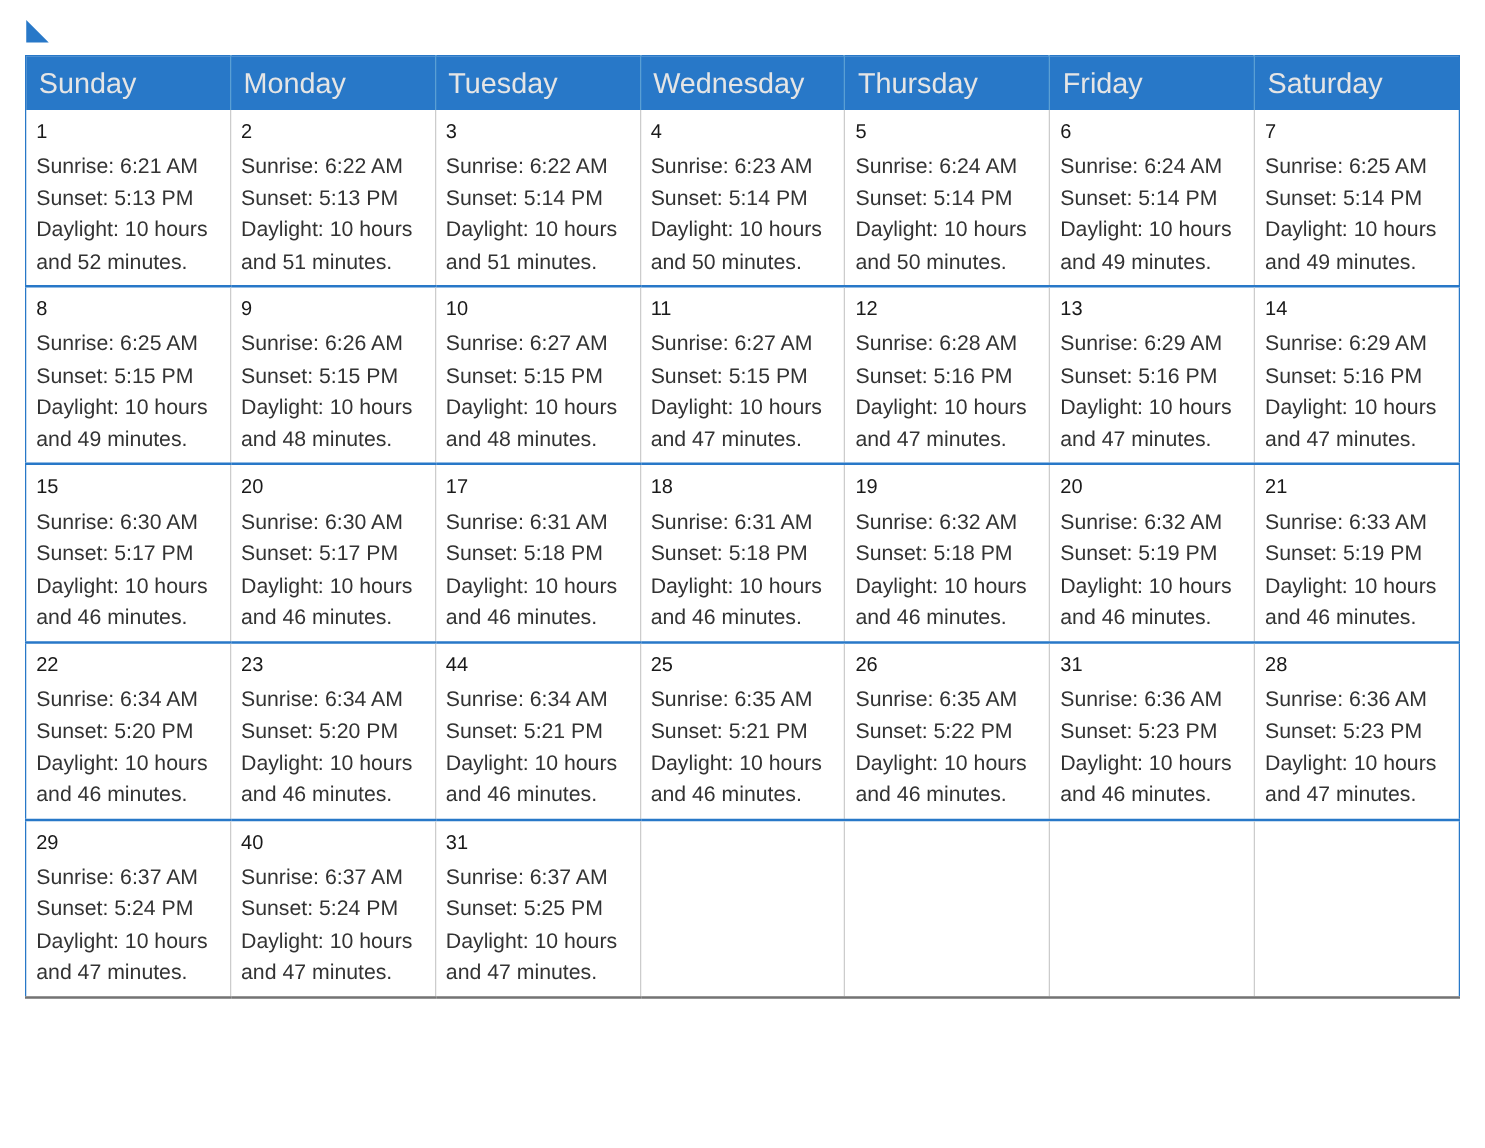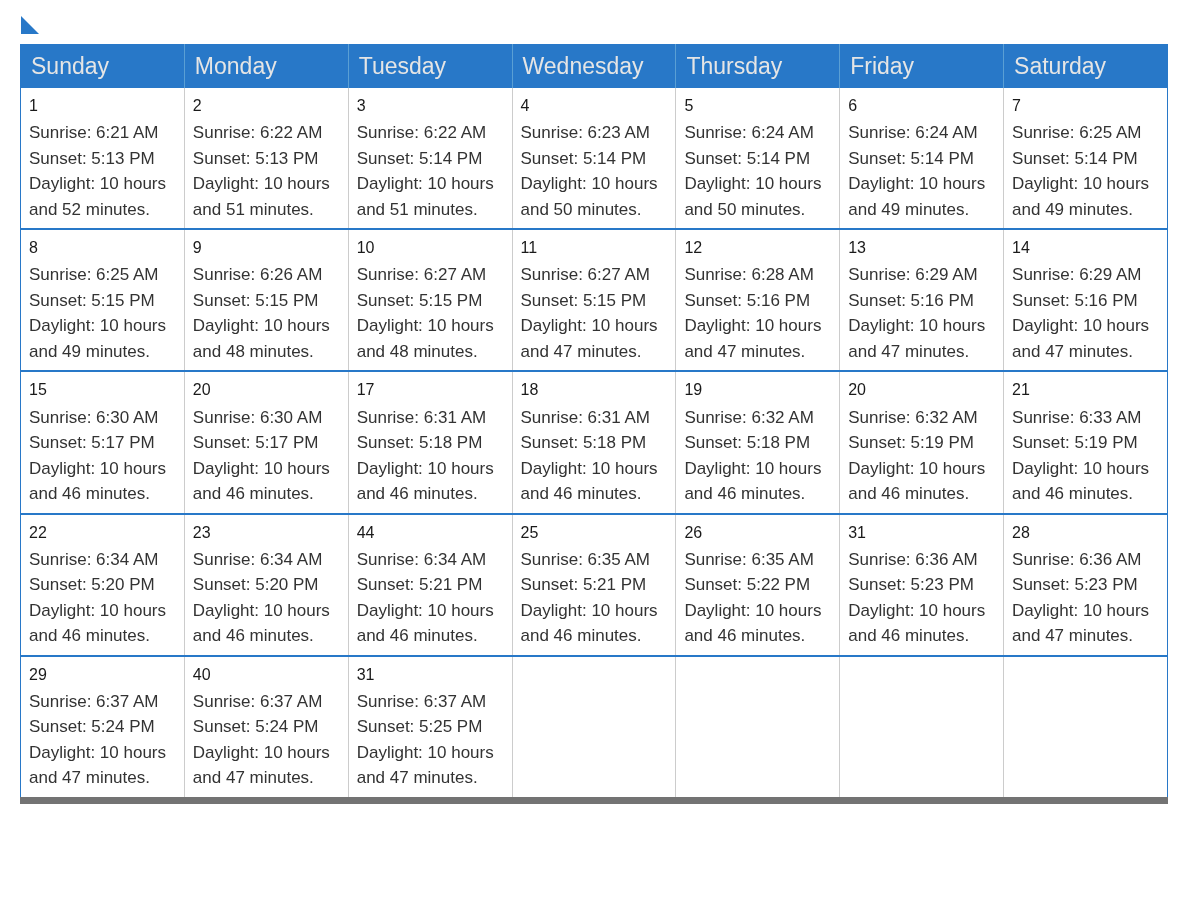--- a/index.html
+++ b/index.html
@@ -54,21 +54,21 @@
       width: calc(100% / 7);
       min-height: 100px;
       font-size: 13px;
       color: #333;
       line-height: 1.45;
     }
     .calendar td:last-child {
       border-right: none;
     }
     .calendar tr:last-child td {
-      border-bottom: 7px solid #737373;
+      border-bottom: 2px solid #737373;
     }
     .day-number {
       font-size: 16px;
       font-weight: normal;
       color: #1a1a1a;
       margin-bottom: 3px;
       display: block;
     }
     .day-info {
       font-size: 17px;

